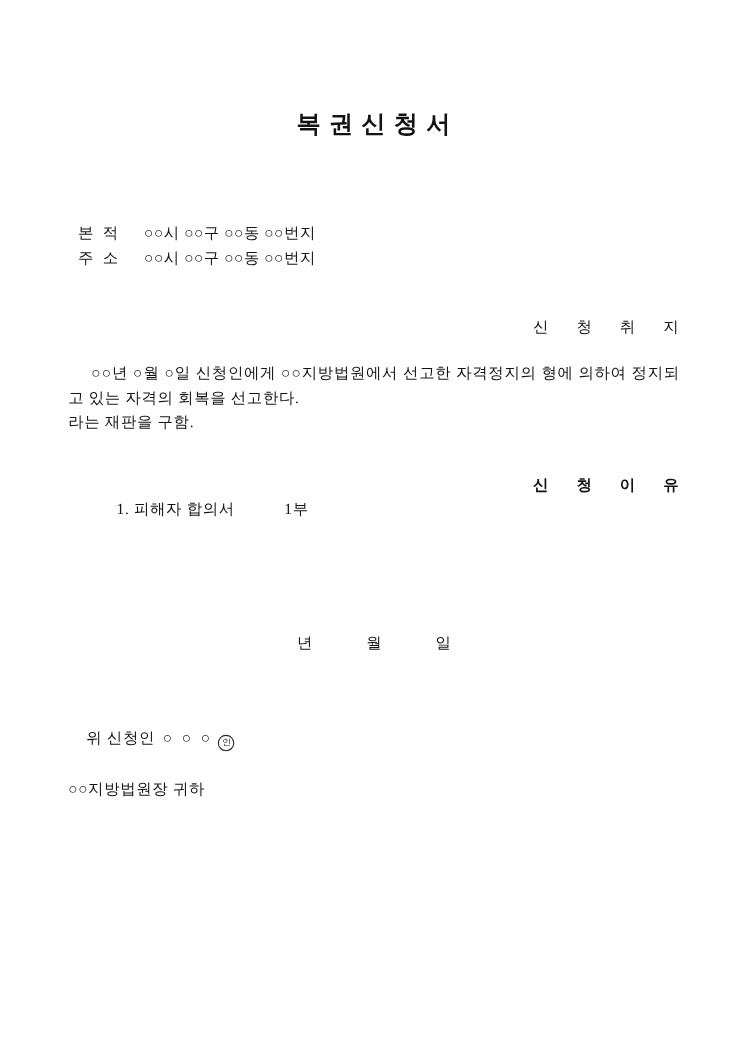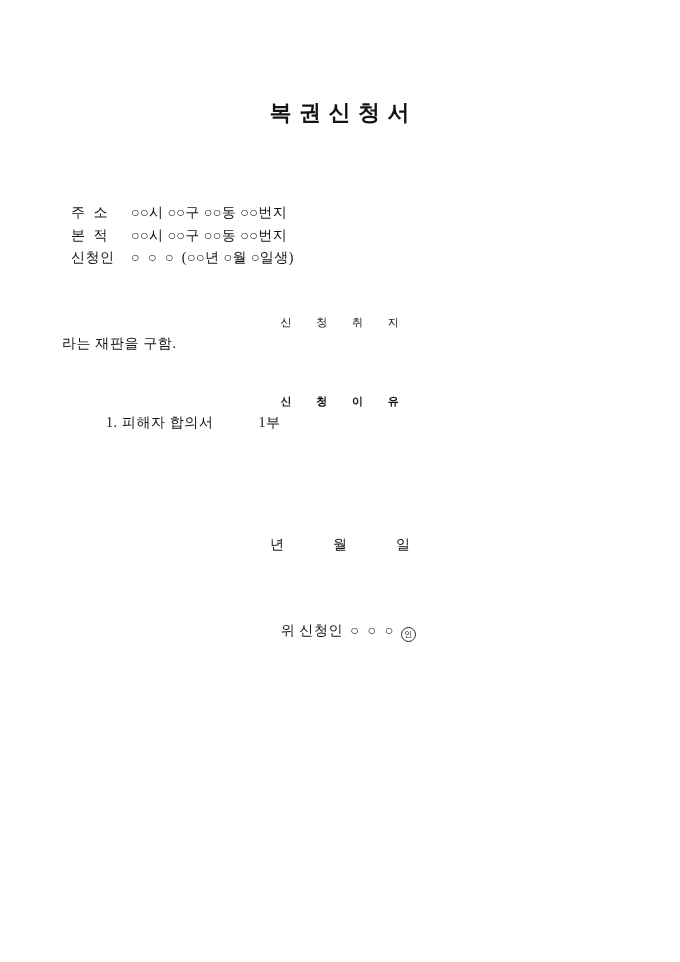--- a/index.html
+++ b/index.html
@@ -28,22 +28,22 @@
   .info-block { margin-top: 73px; padding-left: 9px; }
   .info-row { line-height: 22.5px; font-size: 14px; letter-spacing: 0.5px; }
   .info-label {
     display: inline-block;
     width: 50px;
     white-space: pre;
     vertical-align: top;
   }
   .info-value { white-space: pre; margin-left: 10px; }
   .section-heading {
-    text-align: center;
-    font-size: 11px;
+    text-align: right;
+    font-size: 14px;
     letter-spacing: 1px;
     word-spacing: 20px;
     line-height: 22px;
     white-space: pre;
   }
   .h-purpose { margin-top: 41px; }
   .h-reason { margin-top: 35px; font-weight: bold; }
   .h-attach { margin-top: 19px; }
   .para {
     font-size: 14px;
@@ -65,21 +65,21 @@
   .date-row {
     margin-top: 100px;
     display: flex;
     justify-content: center;
     gap: 49px;
     font-size: 14px;
     line-height: 22px;
   }
   .sig-row {
     margin-top: 42px;
-    text-align: center;
+    text-align: left;
     font-size: 14px;
     line-height: 22px;
     letter-spacing: 0.6px;
     white-space: pre;
   }
   .sig-name { margin-left: 7px; white-space: pre; }
   .seal {
     display: inline-flex;
     align-items: center;
     justify-content: center;
@@ -102,46 +102,45 @@
 </style>
 </head>
 <body>
 
 <div class="page">
 
   <div class="doc-title">복 권 신 청 서</div>
 
   <div class="info-block">
     <div class="info-row">
-      <span class="info-label">주  소</span><span class="info-value">○○시 ○○구 ○○동 ○○번지</span>
-    </div>
-    <div class="info-row">
       <span class="info-label">본  적</span><span class="info-value">○○시 ○○구 ○○동 ○○번지</span>
     </div>
     <div class="info-row">
-      <span class="info-label">신청인</span><span class="info-value">○  ○  ○  (○○년 ○월 ○일생)</span>
+      <span class="info-label">주  소</span><span class="info-value">○○시 ○○구 ○○동 ○○번지</span>
     </div>
   </div>
 
   <div class="section-heading h-purpose">신 청 취 지</div>
 
+  <p class="para indent purpose-body">○○년 ○월 ○일 신청인에게 ○○지방법원에서 선고한 자격정지의 형에 의하여 정지되고 있는 자격의 회복을 선고한다.</p>
   <div class="closing-line">라는 재판을 구함.</div>
 
   <div class="section-heading h-reason">신 청 이 유</div>
 
 
 
   <div class="attach-row">
     <span>1. 피해자 합의서</span><span class="attach-count">1부</span>
   </div>
 
   <div class="date-row">
     <span>년</span>
     <span>월</span>
     <span>일</span>
   </div>
 
   <div class="sig-row">
     <span>위 신청인</span><span class="sig-name">○  ○  ○</span><span class="seal">인</span>
   </div>
 
+  <div class="recipient-row">○○지방법원장 귀하</div>
 
 </div>
 
 </body></html>

